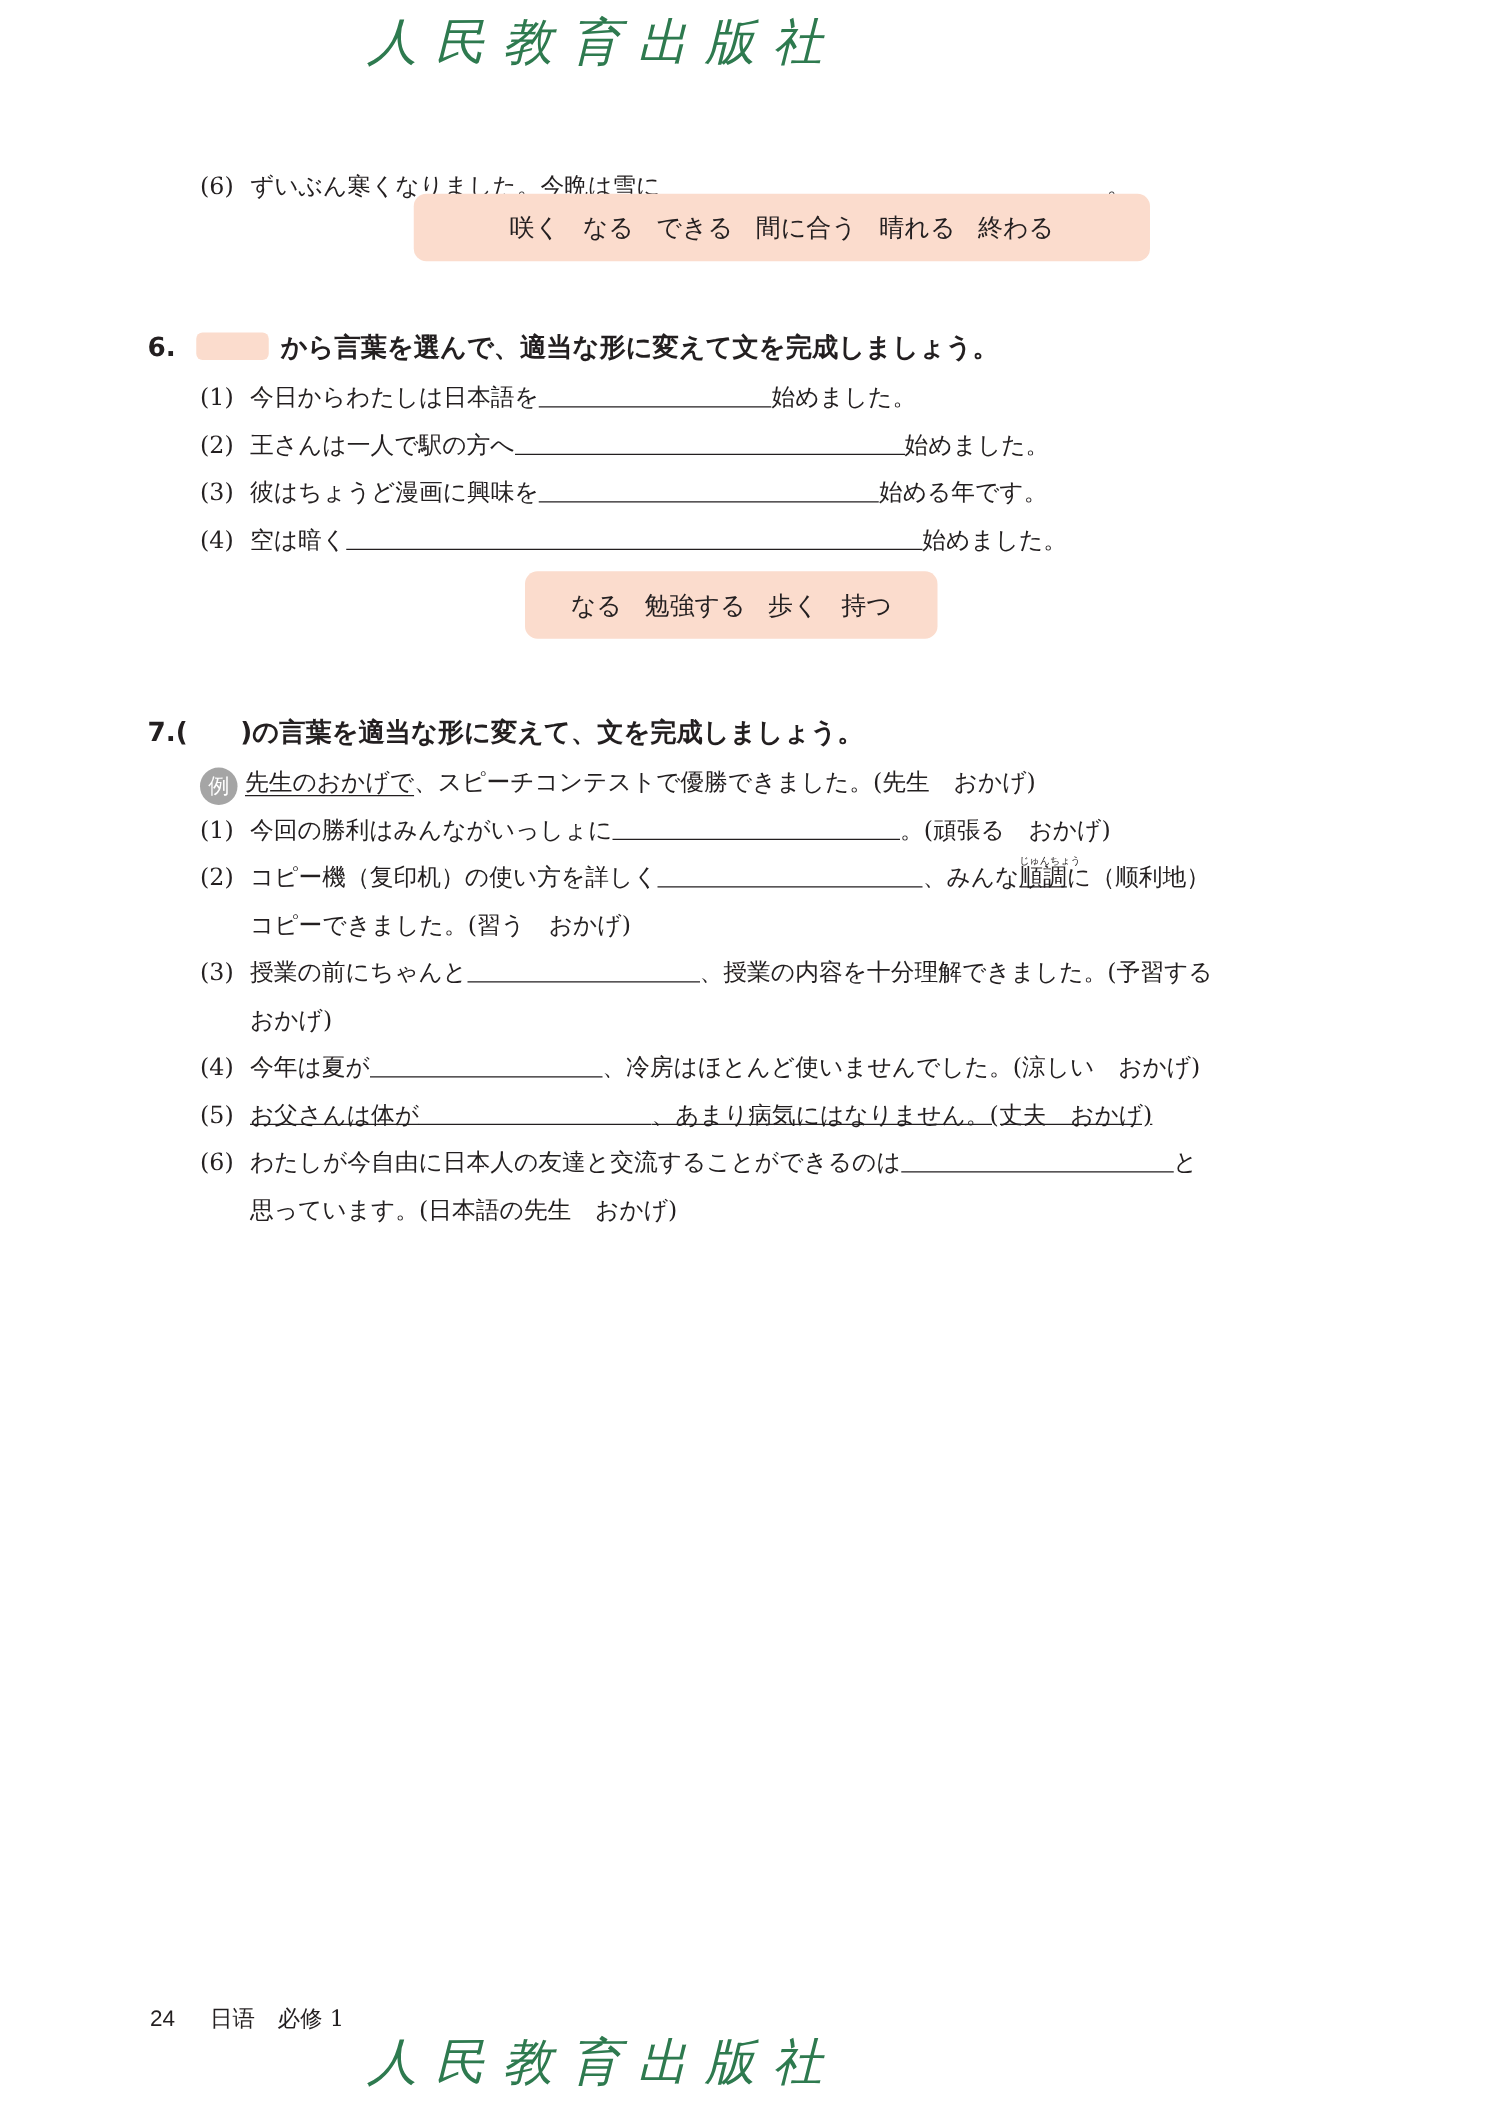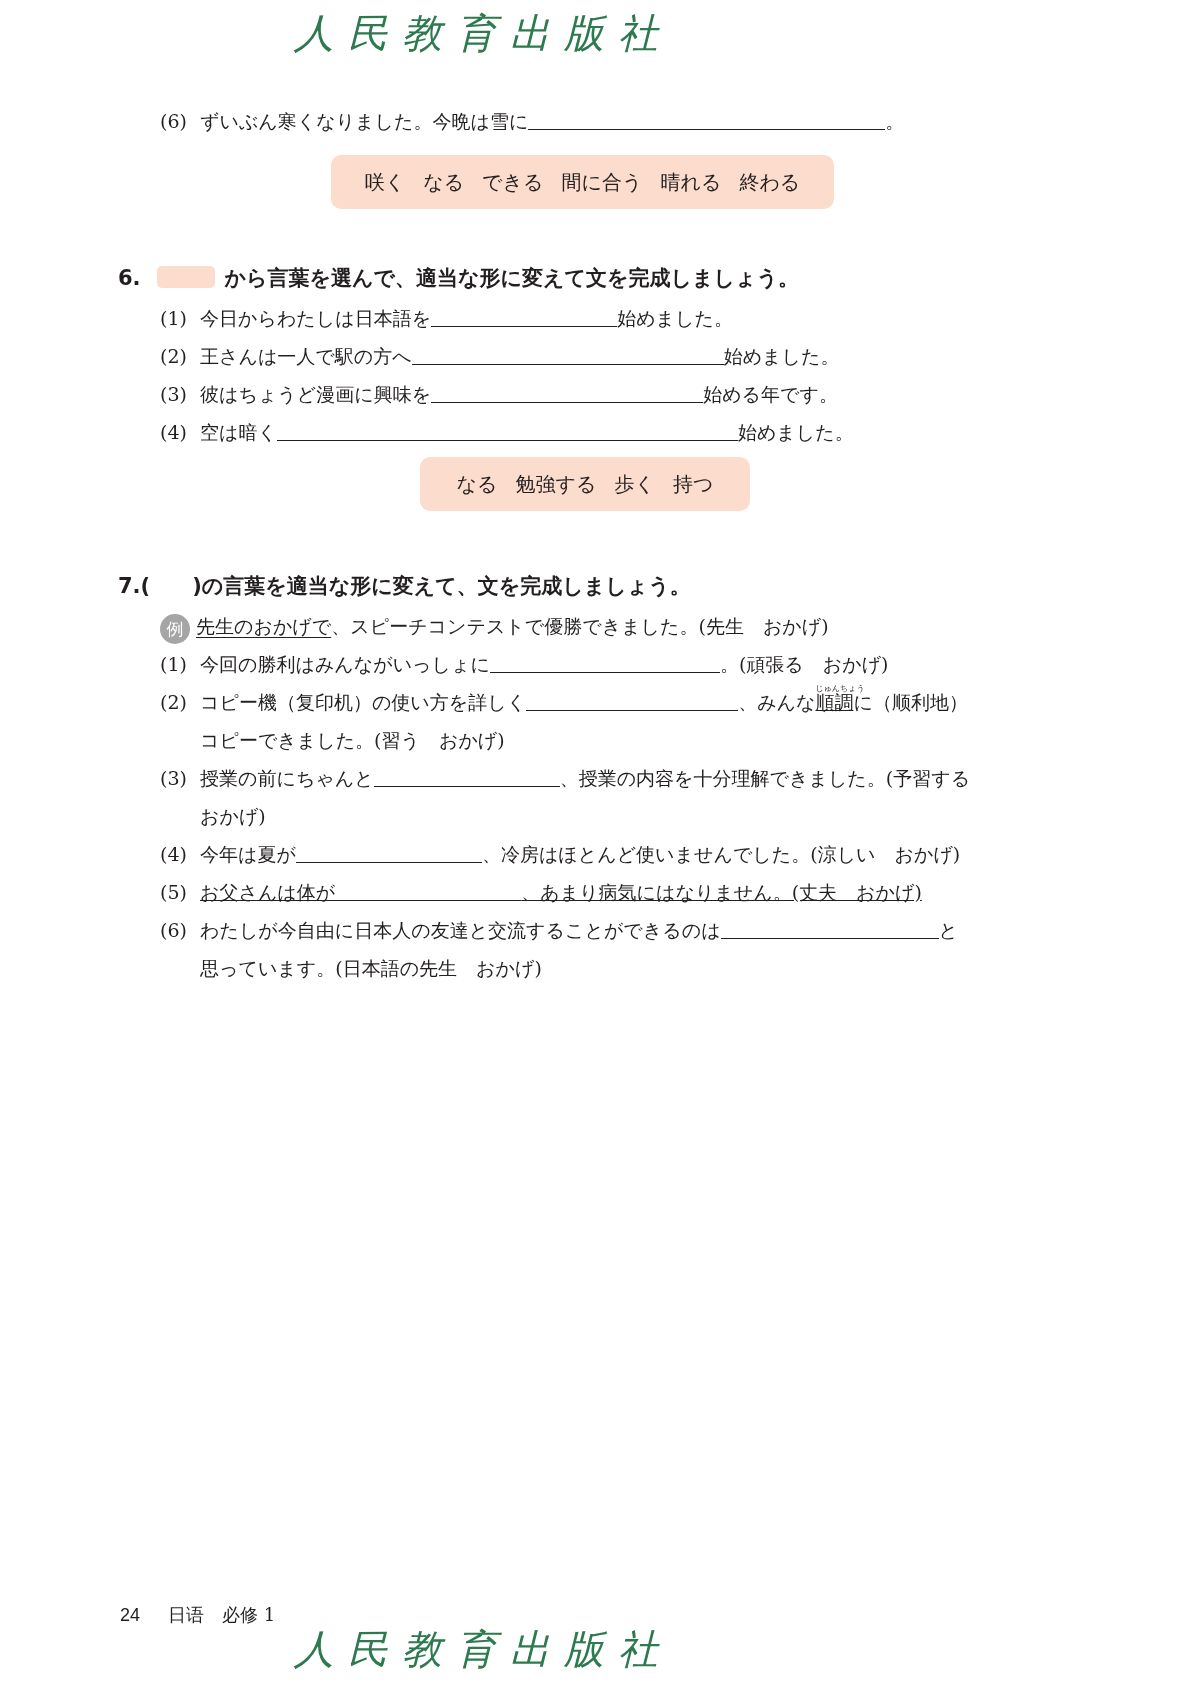--- a/index.html
+++ b/index.html
@@ -43,24 +43,24 @@
   .ruby { position: relative; display: inline-block; text-decoration: underline; }
   .ruby .rt { position: absolute; top: -13px; left: 0; width: 100%; text-align: center; font-size: 8px; }
   .footer { position: absolute; top: 1603px; left: 120px; font-size: 18px; white-space: nowrap; }
   .footer .pn { font-family: "Liberation Sans", sans-serif; margin-right: 28px; }
 </style>
 </head>
 <body>
 
 <div class="logo top">人民教育出版社</div>
 
-<div class="line" style="top:108px; left:160px;">
+<div class="line" style="top:136px; left:160px;">
   <span class="num">(6)</span><span>ずいぶん寒くなりました。今晩は雪に</span><span class="blank" style="width:357px"></span><span>。</span>
 </div>
-<div class="wordbox" style="top:155px; left:331px; width:503px;">
+<div class="wordbox" style="top:155px; left:331px; width:589px;">
   <span>咲く</span><span>なる</span><span>できる</span><span>間に合う</span><span>晴れる</span><span>終わる</span>
 </div>
 
 <div class="heading" style="top:264px; left:118px;">
   <span>6.</span><span class="hbox"></span><span>から言葉を選んで、適当な形に変えて文を完成しましょう。</span>
 </div>
 <div class="line" style="top:305px; left:160px;">
   <span class="num">(1)</span><span>今日からわたしは日本語を</span><span class="blank" style="width:186px"></span><span>始めました。</span>
 </div>
 <div class="line" style="top:343px; left:160px;">

